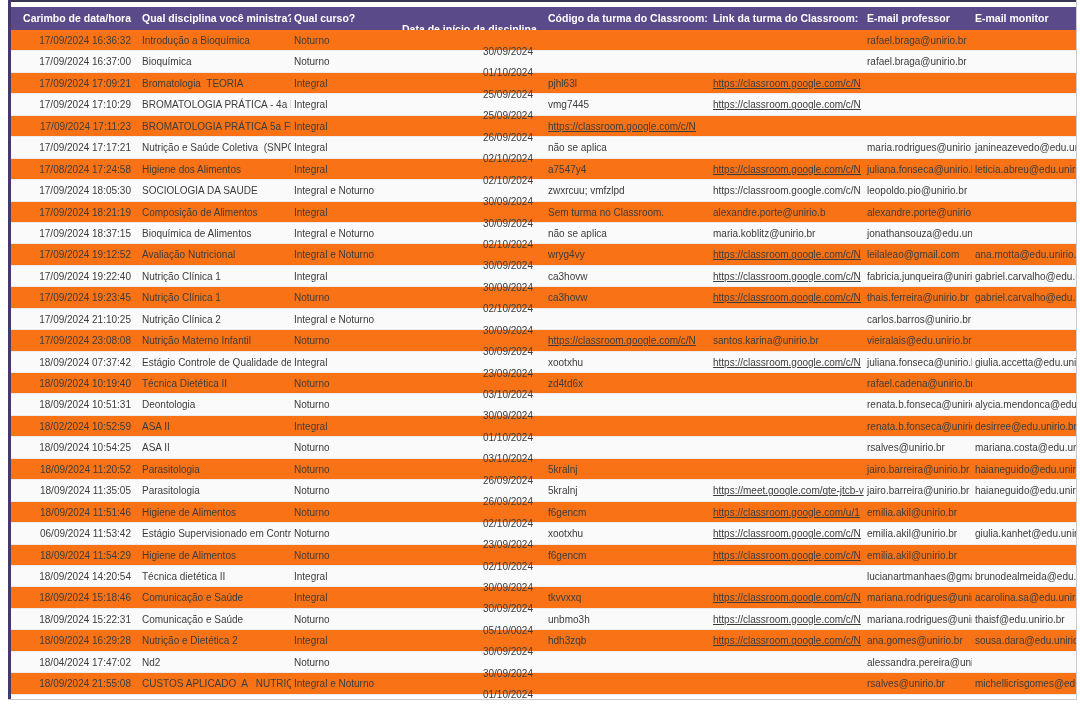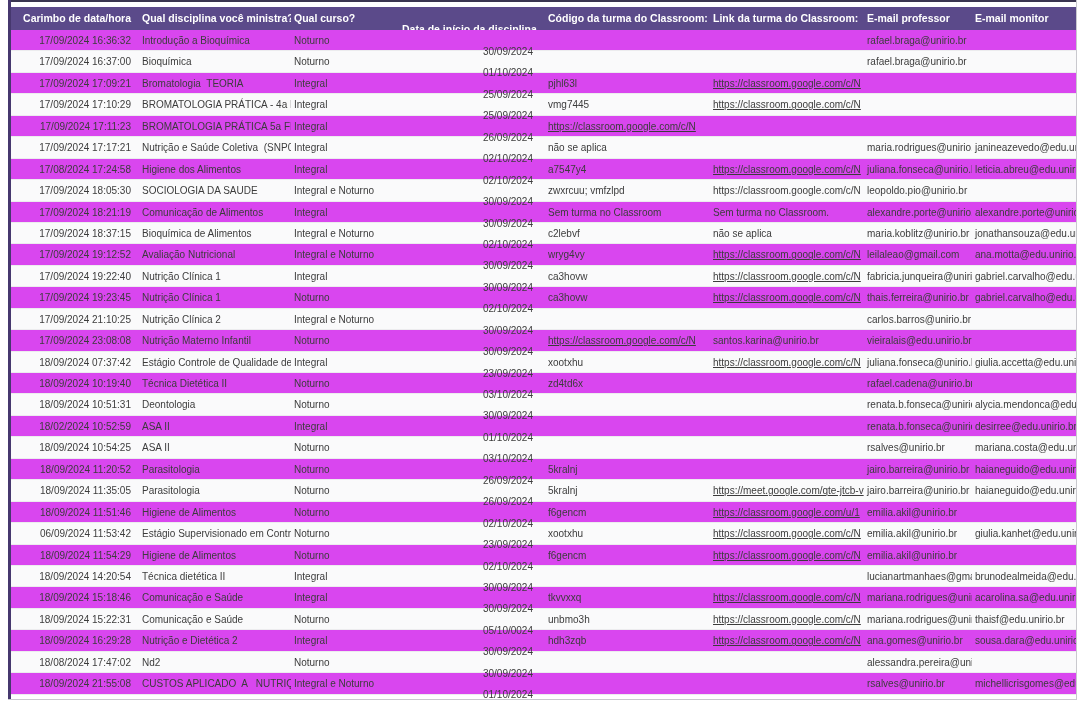--- a/index.html
+++ b/index.html
@@ -16,21 +16,21 @@
   .bottom-line{position:absolute;left:8px;top:699px;width:1069px;height:1px;background:var(--outer-border);}
   .grid-cols{display:grid;grid-template-columns:128px 152px 111px 143px 165px 154px 108px 105px;}
   .header-row{
     position:absolute;left:11px;top:7px;width:1066px;height:23px;
     background:var(--header-bg);color:var(--header-text);
     font-size:10.5px;font-weight:bold;align-items:center;
   }
   .rows{position:absolute;left:11px;top:30px;width:1066px;}
   .row{
     height:21.45px;align-items:center;font-size:10px;color:var(--cell-text);
-    border-bottom:1.5px solid var(--row-border);box-sizing:border-box;background:#d946ef;
+    border-bottom:1.5px solid var(--row-border);box-sizing:border-box;background:#f97316;
   }
   .row:nth-child(even){background:var(--row-alt);}
   .cell{overflow:hidden;white-space:pre;padding-left:3px;line-height:20px;}
   .cell.r{text-align:right;padding-left:0;padding-right:8px;}
   .cell.r4{padding-right:12px;margin-top:22px;}
   .header-row .cell{line-height:23px;}
   .link.u{text-decoration:underline;}
 </style>
 </head>
 <body>
@@ -122,34 +122,32 @@
         <div class="cell ">SOCIOLOGIA DA SAUDE</div>
         <div class="cell ">Integral e Noturno</div>
         <div class="cell r r4">30/09/2024</div>
         <div class="cell ">zwxrcuu; vmfzlpd</div>
         <div class="cell "><span class="link">https://classroom.google.com/c/N</span></div>
         <div class="cell ">leopoldo.pio@unirio.br</div>
         <div class="cell "></div>
       </div>
       <div class="row grid-cols">
         <div class="cell r">17/09/2024 18:21:19</div>
-        <div class="cell ">Comunicação de Alimentos</div>
-        <div class="cell ">Integral</div>
-        <div class="cell r r4">30/09/2024</div>
-        <div class="cell ">Sem turma no Classroom</div>
+        <div class="cell ">Composição de Alimentos</div>
+        <div class="cell ">Integral</div>
+        <div class="cell r r4">30/09/2024</div>
         <div class="cell "><span class="link">Sem turma no Classroom.</span></div>
         <div class="cell ">alexandre.porte@unirio.b</div>
         <div class="cell ">alexandre.porte@unirio.b</div>
       </div>
       <div class="row grid-cols">
         <div class="cell r">17/09/2024 18:37:15</div>
         <div class="cell ">Bioquímica de Alimentos</div>
         <div class="cell ">Integral e Noturno</div>
         <div class="cell r r4">02/10/2024</div>
-        <div class="cell ">c2lebvf</div>
         <div class="cell "><span class="link">não se aplica</span></div>
         <div class="cell ">maria.koblitz@unirio.br</div>
         <div class="cell ">jonathansouza@edu.unir</div>
       </div>
       <div class="row grid-cols">
         <div class="cell r">17/09/2024 19:12:52</div>
         <div class="cell ">Avaliação Nutricional</div>
         <div class="cell ">Integral e Noturno</div>
         <div class="cell r r4">30/09/2024</div>
         <div class="cell ">wryg4vy</div>
@@ -330,21 +328,21 @@
         <div class="cell r">18/09/2024 16:29:28</div>
         <div class="cell ">Nutrição e Dietética 2</div>
         <div class="cell ">Integral</div>
         <div class="cell r r4">30/09/2024</div>
         <div class="cell ">hdh3zqb</div>
         <div class="cell "><span class="link u">https://classroom.google.com/c/N</span></div>
         <div class="cell ">ana.gomes@unirio.br</div>
         <div class="cell ">sousa.dara@edu.unirio.b</div>
       </div>
       <div class="row grid-cols">
-        <div class="cell r">18/08/2024 17:47:02</div>
+        <div class="cell r">18/04/2024 17:47:02</div>
         <div class="cell ">Nd2</div>
         <div class="cell ">Noturno</div>
         <div class="cell r r4">30/09/2024</div>
         <div class="cell "></div>
         <div class="cell "></div>
         <div class="cell ">alessandra.pereira@uniri</div>
         <div class="cell "></div>
       </div>
       <div class="row grid-cols">
         <div class="cell r">18/09/2024 21:55:08</div>

